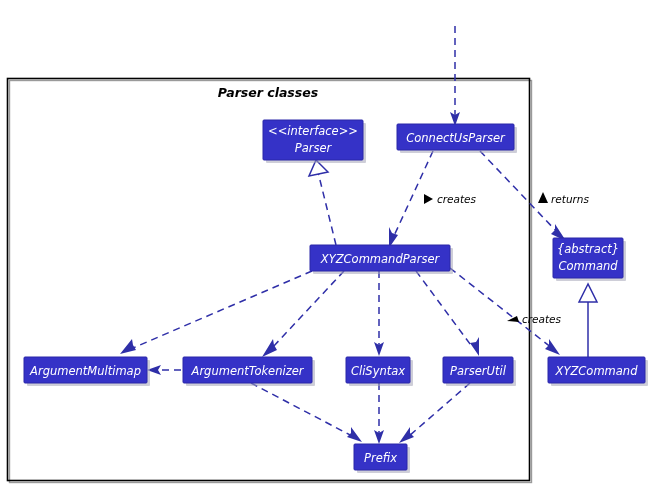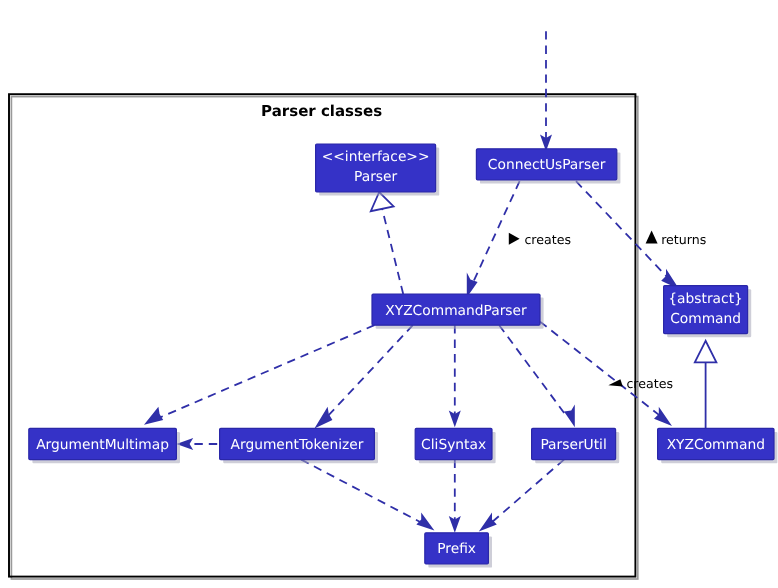--- a/index.html
+++ b/index.html
@@ -10,20 +10,21 @@
   body {
     width: 648px;
     height: 490px;
     font-family: "DejaVu Sans", sans-serif;
     overflow: hidden;
   }
   #diagram-root {
     position: relative;
     width: 648px;
     height: 404px;
+    font-style: italic;
   }
   svg.canvas {
     position: absolute;
     top: 0;
     left: 0;
     width: 648px;
     height: 490px;
   }
   .frame-rect {
     fill: none;

